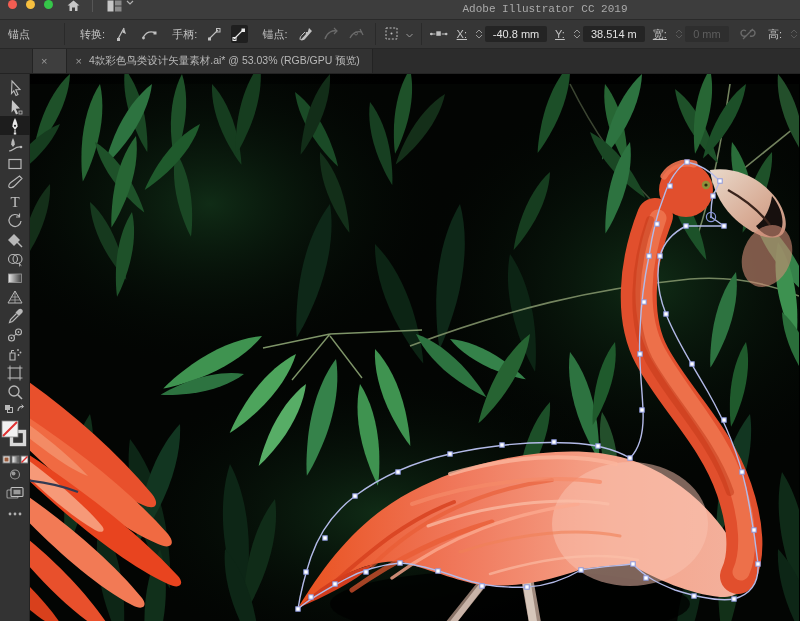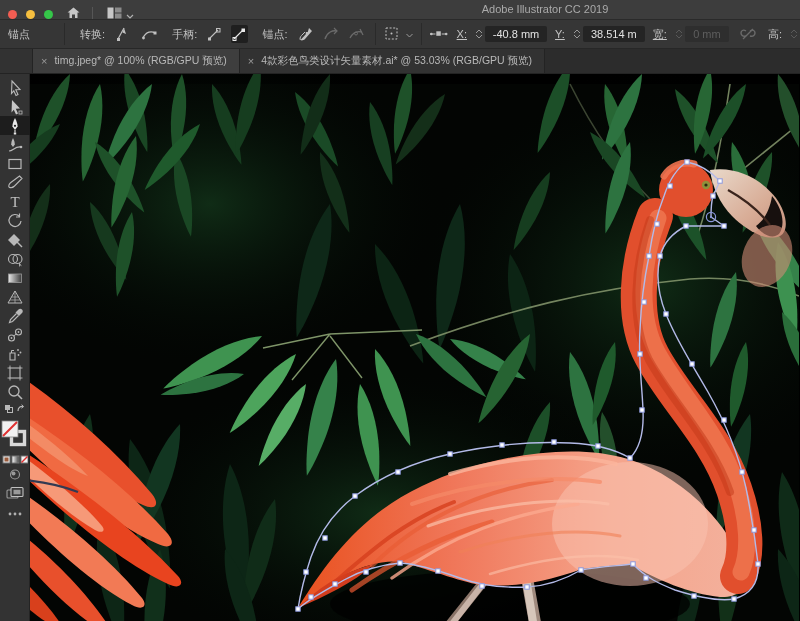--- a/index.html
+++ b/index.html
@@ -1,17 +1,17 @@
 <!DOCTYPE html>
 <html><head>
 <meta charset="utf-8">
 <style>
   html,body{margin:0;padding:0;background:#000;}
   body{width:800px;height:621px;overflow:hidden;font-family:"Liberation Sans",sans-serif;-webkit-font-smoothing:antialiased;}
-  .titlebar{height:19px;background:#3d3d3d;border-bottom:1px solid #2a2a2a;position:relative;display:flex;align-items:flex-end;}
+  .titlebar{height:19px;background:#3d3d3d;border-bottom:1px solid #2a2a2a;position:relative;display:flex;align-items:flex-start;font-family:Liberation Mono, monospace;}
   .tl{width:9px;height:9px;border-radius:50%;margin-left:9px;display:inline-block;}
   .tl.red{background:#f25d52;margin-left:8px;}
   .tl.yellow{background:#f6bf3f;}
   .tl.green{background:#35c649;}
   .tb-icon{margin-left:14px;color:#c2c2c2;display:flex;align-items:center;}
   .tb-sep{width:1px;height:12px;background:#565656;margin-left:12px;}
   .win-title{position:absolute;left:545px;top:3px;transform:translateX(-50%);color:#aaaaaa;font-size:11px;white-space:nowrap;}
   .controlbar{height:28px;background:#363636;border-bottom:1px solid #272727;display:flex;align-items:center;font-size:11px;color:#c3c3c3;position:relative;}
   .cb-label{margin:0 6px;white-space:nowrap;}
   .cb-sep{width:1px;height:22px;background:#2a2a2a;margin:0 5px;}
@@ -185,21 +185,20 @@
     <svg width="8" height="5" viewBox="0 0 8 5">
         <path d="M1 1 L4 4 L7 1" stroke="#9a9a9a" fill="none"></path>
       </svg>
   </span>
 </div>
 
 <div class="tabbar">
   <div class="tab-spacer-left"></div>
   <div class="tab active">
     <span class="x">×</span>
-    <span>timg.jpeg* @ 100% (RGB/GPU 预览)</span>
   </div>
   <div class="tab inactive">
     <span class="x">×</span>
     <span>4款彩色鸟类设计矢量素材.ai* @ 53.03% (RGB/GPU 预览)</span>
   </div>
 </div>
 
 <div class="main">
 
   <div class="toolbar">

